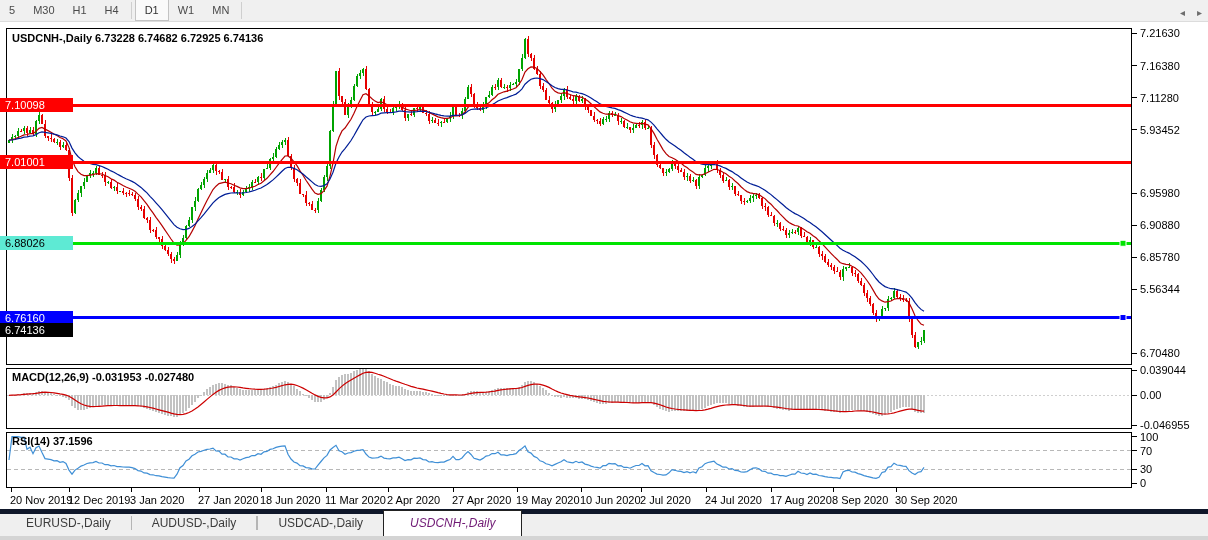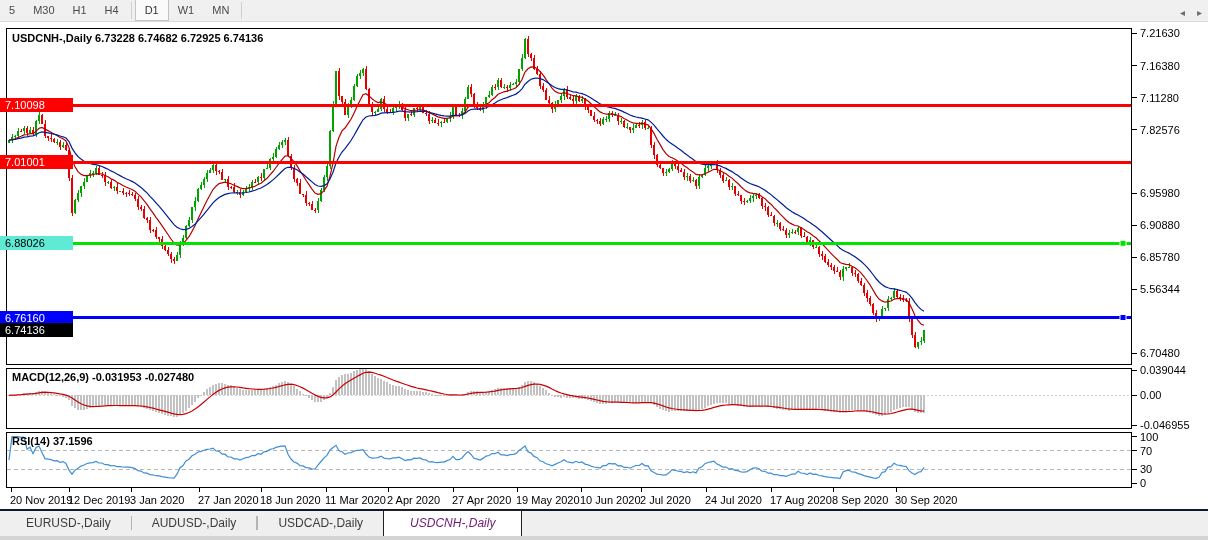--- a/index.html
+++ b/index.html
@@ -27,21 +27,21 @@
   #macd-label { top:371px; }
   #rsi-label  { top:435px; }
 
   .axis-label { position:absolute; left:1140px; font-size:11px; color:#000; transform:translateY(-50%); white-space:nowrap; }
   .price-badge { position:absolute; left:1133px; width:73px; height:14px; font-size:11px;
     line-height:14px; padding-left:5px; transform:translateY(-50%); white-space:nowrap; }
   .date-label { position:absolute; top:494px; font-size:11px; color:#000; white-space:nowrap; }
 
   
   .tabbar { position:absolute; left:0; top:509px; width:1208px; height:27px;
-    background:#efefef; border-top:2px solid #0f172a; display:flex; align-items:flex-end; padding-left:6px; }
+    background:#efefef; border-top:5px solid #0f172a; display:flex; align-items:flex-end; padding-left:6px; }
   .tab { font-size:12px; color:#3c3c3c; padding:5px 20px 6px 20px; cursor:default; }
   .tab.active { background:#ffffff; border:1px solid #222; border-bottom:none; color:#701a75;
     padding:5px 26px 7px 26px; margin-bottom:-1px;font-style:italic; }
   .tab-sep { width:1px; height:14px; background:#b5b5b5; margin-bottom:6px; }
   .tab-scroll { position:absolute; top:7px; font-size:10px; color:#6d6d6d; cursor:default; }
   #tab-left { left:1180px; } #tab-right { left:1197px; }
   .statusbar { position:absolute; left:0; top:536px; width:1208px; height:4px; background:#d4d4d4; }
 </style>
 </head>
 <body>
@@ -1036,21 +1036,21 @@
 
   <div id="overlay">
       <div class="price-badge" style="left: 0px; top: 105.161px; background: rgb(255, 0, 0); color: rgb(255, 255, 255);">7.10098</div>
       <div class="price-badge" style="left: 0px; top: 162.08px; background: rgb(255, 0, 0); color: rgb(255, 255, 255);">7.01001</div>
       <div class="price-badge" style="left: 0px; top: 243.265px; background: #5eead4; color: rgb(0, 0, 0);">6.88026</div>
       <div class="price-badge" style="left: 0px; top: 317.51px; background: rgb(0, 0, 255); color: rgb(255, 255, 255);">6.76160</div>
       <div class="price-badge" style="left: 0px; top: 330.174px; background: rgb(0, 0, 0); color: rgb(255, 255, 255);">6.74136</div>
       <div class="axis-label" style="left: 1140px; top: 33.0056px;">7.21630</div>
       <div class="axis-label" style="left: 1140px; top: 65.8546px;">7.16380</div>
       <div class="axis-label" style="left: 1140px; top: 97.7651px;">7.11280</div>
-      <div class="axis-label" style="left: 1140px; top: 129.676px;">7.82576</div>
+      <div class="axis-label" style="left: 1140px; top: 129.676px;">5.93452</div>
       <div class="axis-label" style="left: 1140px; top: 193.497px;">6.95980</div>
       <div class="axis-label" style="left: 1140px; top: 225.407px;">6.90880</div>
       <div class="axis-label" style="left: 1140px; top: 257.318px;">6.85780</div>
       <div class="axis-label" style="left: 1140px; top: 289.228px;">5.56344</div>
       <div class="axis-label" style="left: 1140px; top: 353.049px;">6.70480</div>
       <div class="axis-label" style="left: 1140px; top: 370.219px;">0.039044</div>
       <div class="axis-label" style="left: 1140px; top: 395.289px;">0.00</div>
       <div class="axis-label" style="left: 1140px; top: 425.44px; text-align: right;">-0.046955</div>
       <div class="axis-label" style="left: 1140px; top: 436.667px;">100</div>
       <div class="axis-label" style="left: 1140px; top: 450.667px;">70</div>

